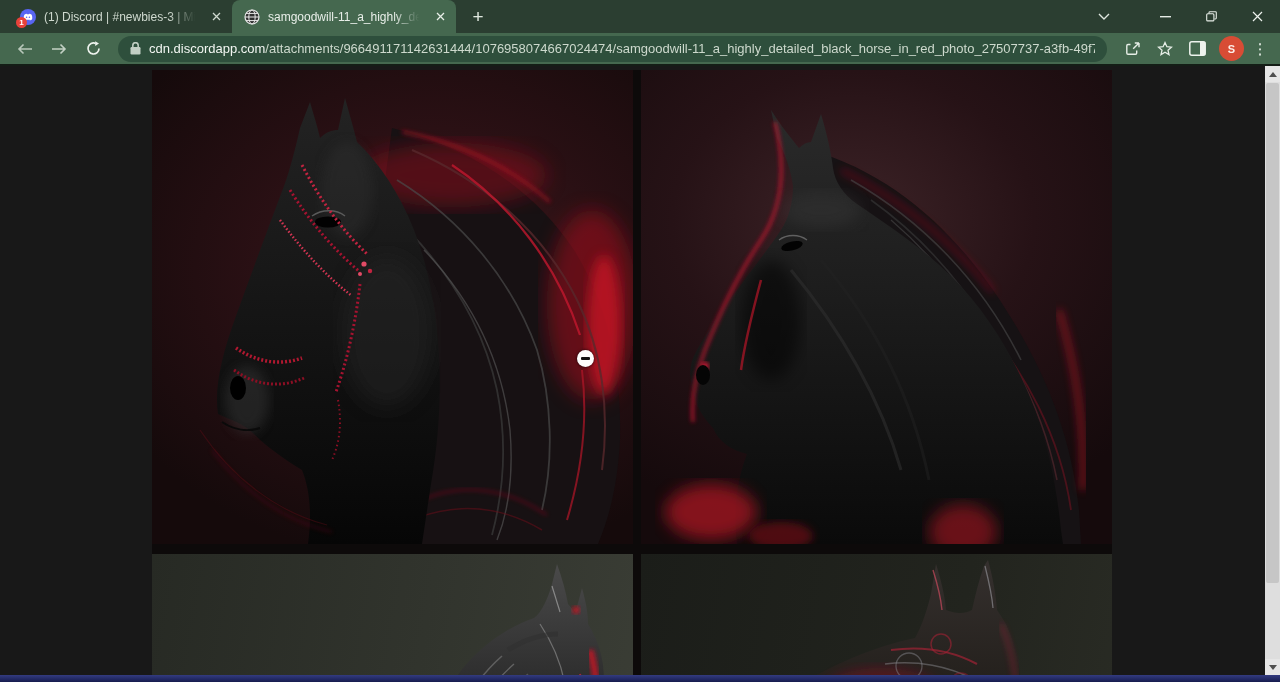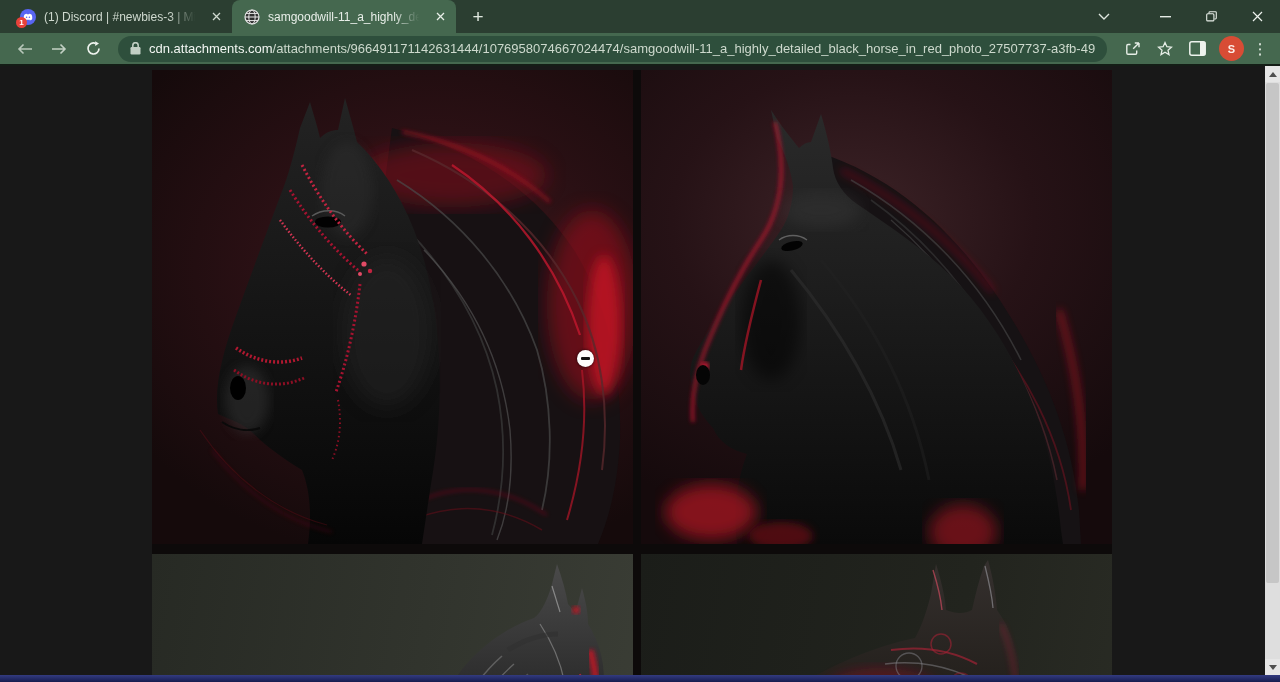--- a/index.html
+++ b/index.html
@@ -168,21 +168,21 @@
       </svg>
   </div>
 
   <div class="omnibox">
     <span class="lockwrap">
       <svg width="11" height="13" viewBox="0 0 11 13">
           <rect x="0.5" y="5" width="10" height="7.5" rx="1.2" fill="#c2cfc4"></rect>
           <path d="M2.8 5 V3.4 A2.7 2.7 0 0 1 8.2 3.4 V5" fill="none" stroke="#c2cfc4" stroke-width="1.5"></path>
         </svg>
     </span>
-    <span class="url"><span class="domain">cdn.attachments.com</span><span class="path">/attachments/966491171142631444/1076958074667024474/samgoodwill-11_a_highly_detailed_black_horse_in_red_photo_27507737-a3fb-49f7-b0...</span></span>
+    <span class="url"><span class="domain">cdn.discordapp.com</span><span class="path">/attachments/966491171142631444/1076958074667024474/samgoodwill-11_a_highly_detailed_black_horse_in_red_photo_27507737-a3fb-49f7-b0...</span></span>
   </div>
 
   <div class="toolicon">
     <svg width="16" height="16" viewBox="0 0 16 16">
         <path d="M5.5 3.5 H3 Q1.8 3.5 1.8 4.7 V12 Q1.8 13.2 3 13.2 H10.5 Q11.7 13.2 11.7 12 V9.5" fill="none" stroke="#e7eee7" stroke-width="1.4"></path>
         <path d="M8.2 7.8 L14 2 M14 2 H9.8 M14 2 V6.2" stroke="#e7eee7" stroke-width="1.4" fill="none"></path>
       </svg>
   </div>
   <div class="toolicon">
     <svg width="16" height="16" viewBox="0 0 16 16">

